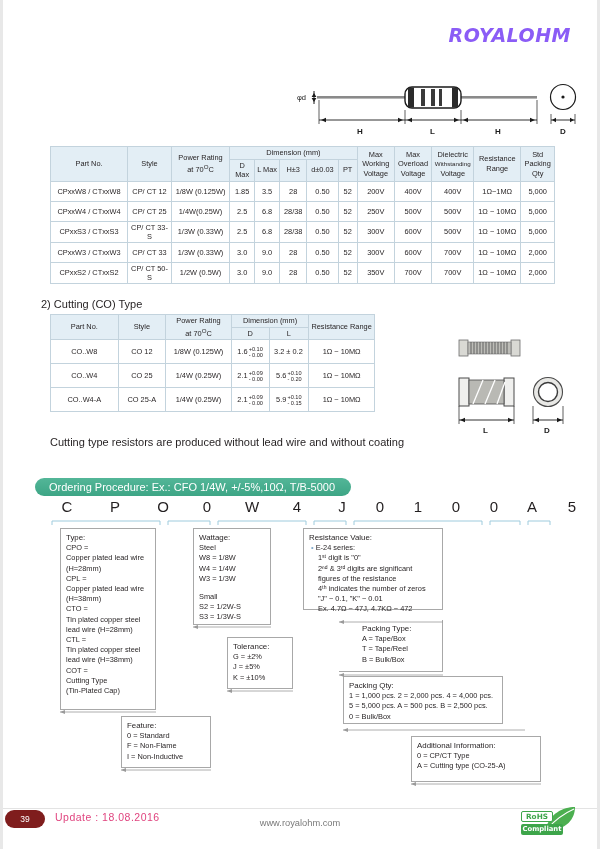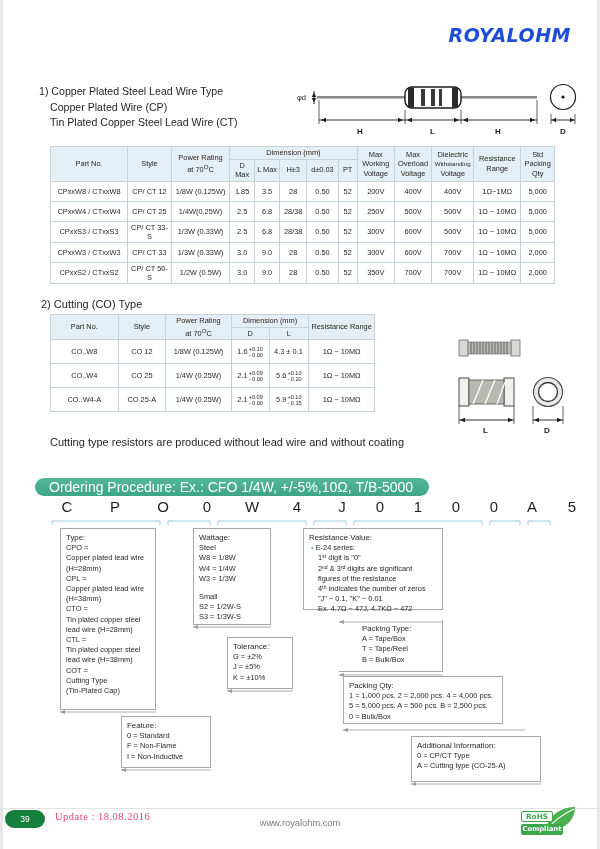--- a/index.html
+++ b/index.html
@@ -19,21 +19,21 @@
     background:#fff;
   }
   .page-inner { position:absolute; left:0; top:0; width:594px; height:849px; }
 
   
   .brand {
     position:absolute; right:26px; top:24px;
     font-family:"DejaVu Sans", sans-serif;
     font-weight:bold; font-style:italic;
     font-size:19px; letter-spacing:0.5px;
-    color:#1d4ed8;
+    color:#8b5cf6;
   }
   .doc-title {
     position:absolute; left:38px; top:48px;
     font-size:14.5px; color:#231f20;
   }
   .sec1-lines { position:absolute; left:36px; top:84px; font-size:10.6px; line-height:15.5px; }
   .sec1-lines div:nth-child(n+2) { padding-left:11px; }
 
   .sec2-title { position:absolute; left:38px; top:298px; font-size:11px; }
 
@@ -72,21 +72,21 @@
 
   
   .cut-ill { position:absolute; left:430px; top:332px; width:160px; height:110px; }
 
   
   .order-banner {
     position:absolute; left:32px; top:478px;
     height:18px; line-height:18px;
     padding:0 16px 0 14px;
     background:linear-gradient(to bottom,#53b698,#3da585);
-    color:#ffffff; font-size:14px;
+    color:#ffffff; font-size:11px;
     border-radius:9px;
   }
 
   
   .code-row {
     position:absolute; left:47px; top:498px; width:510px; height:22px;
   }
   .code-cell {
     position:absolute; top:0; width:34px; text-align:center;
     font-size:15px; color:#231f20;
@@ -103,26 +103,26 @@
     color:#231f20;
   }
   .obox .t { font-size:7.9px; }
   .tiny-bullet { color:#7fa8c9; }
 
   
   .footer-rule { position:absolute; left:0; top:808px; width:594px; height:1px; background:#e3e3e3; }
   .pagenum {
     position:absolute; left:2px; top:810px;
     width:40px; height:18px; border-radius:9px;
-    background:#15803d; color:#fff;
+    background:#7f1d1d; color:#fff;
     font-size:8.5px; text-align:center; line-height:18px;
   }
   .update {
     position:absolute; left:52px; top:811px;
-    font-family:Liberation Serif, serif;
+    font-family:Liberation Sans, sans-serif;
     font-size:10.5px; color:#E0447F; letter-spacing:0.5px;
   }
   .site {
     position:absolute; left:0; top:818px; width:594px;
     text-align:center; font-size:9.3px; color:#7a7a7a;
   }
   .rohs { position:absolute; right:22px; top:806px; width:54px; height:36px; }
   .rohs .rb {
     position:absolute; left:0; top:5px; width:32px; height:11px;
     background:#ffffff; border:1.2px solid #3da54a; border-radius:2px;
@@ -137,25 +137,20 @@
   }
 </style>
 </head>
 <body>
 
 <div class="page">
 <div class="page-inner">
 
   <div class="brand">ROYALOHM</div>
 
-  <div class="sec1-lines">
-    <div>1) Copper Plated Steel Lead Wire Type</div>
-    <div>Copper Plated Wire (CP)</div>
-    <div>Tin Plated Copper Steel Lead Wire (CT)</div>
-  </div>
 
   <svg class="diagram" viewBox="0 0 290 64">
 
     <rect x="22" y="18" width="220" height="2.6" fill="#8a8a8a"></rect>
 
     <rect x="110" y="9" width="56" height="21" rx="7" fill="#ffffff" stroke="#1a1a1a" stroke-width="1.4"></rect>
     <rect x="113" y="9.5" width="6" height="20" fill="#2b2b2b"></rect>
     <rect x="157" y="9.5" width="6" height="20" fill="#2b2b2b"></rect>
     <rect x="126" y="11" width="4" height="17" fill="#3a3a3a"></rect>
     <rect x="136" y="11" width="4" height="17" fill="#3a3a3a"></rect>
@@ -311,21 +306,21 @@
         <th style="width:38px">D</th>
         <th style="width:40px">L</th>
       </tr>
     </thead>
     <tbody>
       <tr>
         <td>CO..W8</td>
         <td>CO 12</td>
         <td>1/8W (0.125W)</td>
         <td><span>1.6</span><span class="tol"><span>+0.10</span><br><span>- 0.00</span></span></td>
-        <td><span>4.3 ± 0.1</span><span class="tol"><span></span><br><span></span></span></td>
+        <td><span>3.2 ± 0.2</span><span class="tol"><span></span><br><span></span></span></td>
         <td class="nowrap">1Ω ~ 10MΩ</td>
       </tr>
       <tr>
         <td>CO..W4</td>
         <td>CO 25</td>
         <td>1/4W (0.25W)</td>
         <td><span>2.1</span><span class="tol"><span>+0.09</span><br><span>- 0.00</span></span></td>
         <td><span>5.6</span><span class="tol"><span>+0.10</span><br><span>- 0.20</span></span></td>
         <td class="nowrap">1Ω ~ 10MΩ</td>
       </tr>

